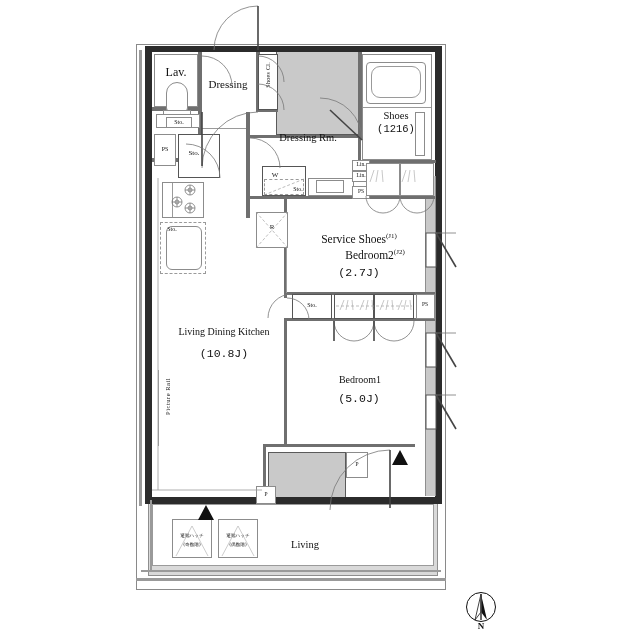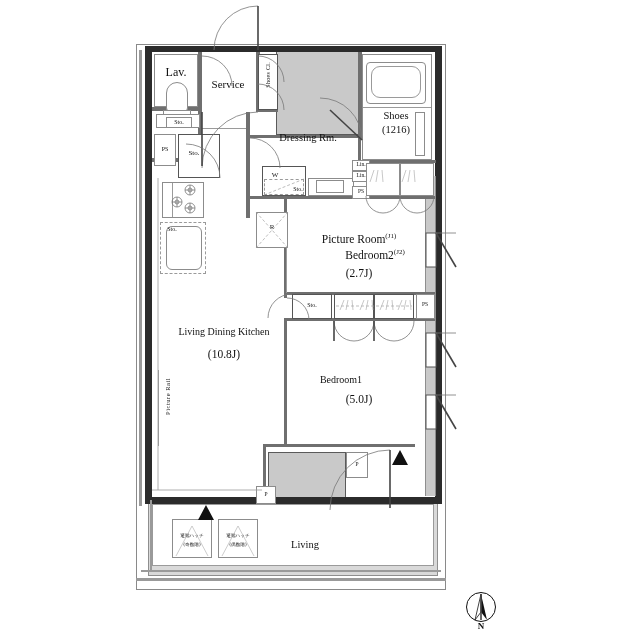--- a/index.html
+++ b/index.html
@@ -15,21 +15,21 @@
   .fill-grey{background:#c9c9c9;}
   .fill-white{background:#ffffff;}
   .outline{border:1px solid #555;}
   .outline-thin{border:1px solid #8c8c8c;}
   .dash{border:1px dashed #9a9a9a;}
 
   .lbl{position:absolute;white-space:nowrap;line-height:1.05;
        font-family:"Liberation Serif", serif;color:#111;}
   .lbl.c{transform:translateX(-50%);text-align:center;}
   .room-name{font-size:10px;}
-  .room-area{font-size:11.5px;}
+  .room-area{font-size:11.5px;font-family:Liberation Mono, monospace;}
   .tiny{font-size:7px;}
   .tiny2{font-size:6px;}
   .mini{font-size:5.5px;}
   .sup{font-size:7px;vertical-align:super;}
   .vert{writing-mode:vertical-rl;transform:rotate(180deg);font-size:6.5px;letter-spacing:.5px;}
   .vert2{writing-mode:vertical-rl;transform:rotate(180deg);font-size:6px;letter-spacing:.3px;}
   .jp{font-family:"DejaVu Sans", sans-serif;font-size:4.6px;line-height:1.35;}
 
   svg.ov{position:absolute;left:0;top:0;width:640px;height:640px;pointer-events:none;}
   .sw{fill:none;stroke:#777;stroke-width:.8;}
@@ -99,21 +99,21 @@
   <div class="rect outline-thin" style="left:156px;top:114px;width:44px;height:14px;background:#fff;"></div>
   <div class="rect outline-thin" style="left:166px;top:117px;width:26px;height:11px;background:#fff;"></div>
   <div class="lbl tiny2 c" style="left:179px;top:119px;">Sto.</div>
 
   <div class="rect outline-thin" style="left:154px;top:134px;width:22px;height:32px;background:#fff;"></div>
   <div class="lbl tiny2 c" style="left:165px;top:146px;">PS</div>
 
   <div class="rect outline" style="left:178px;top:134px;width:42px;height:44px;background:#fff;"></div>
   <div class="lbl tiny c" style="left:194px;top:150px;">Sto.</div>
 
-  <div class="lbl c" style="left:228px;top:79px;font-size:11px;">Service</div>
+  <div class="lbl c" style="left:228px;top:79px;font-size:11px;">Dressing</div>
 
   <div class="hair" style="left:202px;top:128px;width:44px;height:1px;"></div>
 
   <div class="rect outline" style="left:258px;top:54px;width:20px;height:56px;background:#fff;"></div>
   <div class="lbl vert2" style="left:265px;top:62px;">Shoes Cl.</div>
 
   <div class="rect outline-thin fill-white" style="left:362px;top:54px;width:70px;height:106px;"></div>
   <div class="rect" style="left:366px;top:62px;width:60px;height:42px;border:1px solid #8c8c8c;border-radius:4px;background:#fff;"></div>
   <div class="rect" style="left:371px;top:66px;width:50px;height:32px;border:1px solid #9a9a9a;border-radius:9px;background:#fff;"></div>
   <div class="hair" style="left:363px;top:107px;width:68px;height:1px;"></div>
@@ -147,40 +147,40 @@
 
   <div class="rect outline-thin" style="left:256px;top:212px;width:32px;height:36px;background:#fff;"></div>
   <div class="lbl tiny c" style="left:272px;top:224px;">R</div>
 
   <div class="lbl room-name c" style="left:224px;top:327px;">Living Dining Kitchen</div>
   <div class="lbl room-area c" style="left:224px;top:348px;">(10.8J)</div>
   <div class="lbl vert" style="left:165px;top:378px;">Picture Rail</div>
   <div class="hair" style="left:158px;top:370px;width:1px;height:76px;"></div>
 
   <div class="lbl c" style="left:359px;top:233px;font-size:11.5px;">
-    <span>Picture Room</span><span class="sup">(J1)</span>
+    <span>Service Shoes</span><span class="sup">(J1)</span>
   </div>
   <div class="lbl c" style="left:375px;top:249px;font-size:11.5px;">
     <span>Bedroom2</span><span class="sup">(J2)</span>
   </div>
   <div class="lbl room-area c" style="left:359px;top:267px;">(2.7J)</div>
 
   <div class="rect outline" style="left:292px;top:294px;width:40px;height:25px;background:#fff;"></div>
   <div class="lbl tiny2 c" style="left:312px;top:302px;">Sto.</div>
 
   <div class="rect outline" style="left:334px;top:294px;width:40px;height:25px;background:#fff;"></div>
   <div class="rect outline" style="left:374px;top:294px;width:40px;height:25px;background:#fff;"></div>
 
   <div class="rect outline-thin" style="left:366px;top:163px;width:34px;height:33px;background:#fff;"></div>
   <div class="rect outline-thin" style="left:400px;top:163px;width:34px;height:33px;background:#fff;"></div>
 
   <div class="rect outline-thin" style="left:416px;top:294px;width:19px;height:25px;background:#fff;"></div>
   <div class="lbl mini c" style="left:425px;top:302px;">PS</div>
 
-  <div class="lbl room-name c" style="left:341px;top:375px;">Bedroom1</div>
+  <div class="lbl room-name c" style="left:360px;top:375px;">Bedroom1</div>
   <div class="lbl room-area c" style="left:359px;top:393px;">(5.0J)</div>
 
   <div class="rect outline-thin" style="left:346px;top:452px;width:22px;height:26px;background:#fff;"></div>
   <div class="lbl mini c" style="left:357px;top:462px;">P</div>
   <div class="rect outline-thin" style="left:256px;top:486px;width:20px;height:18px;background:#fff;"></div>
   <div class="lbl mini c" style="left:266px;top:492px;">P</div>
 
   <div class="lbl c" style="left:305px;top:539px;font-size:10.5px;">Living</div>
 
   <div class="rect outline-thin" style="left:172px;top:519px;width:40px;height:39px;background:#fff;"></div>

